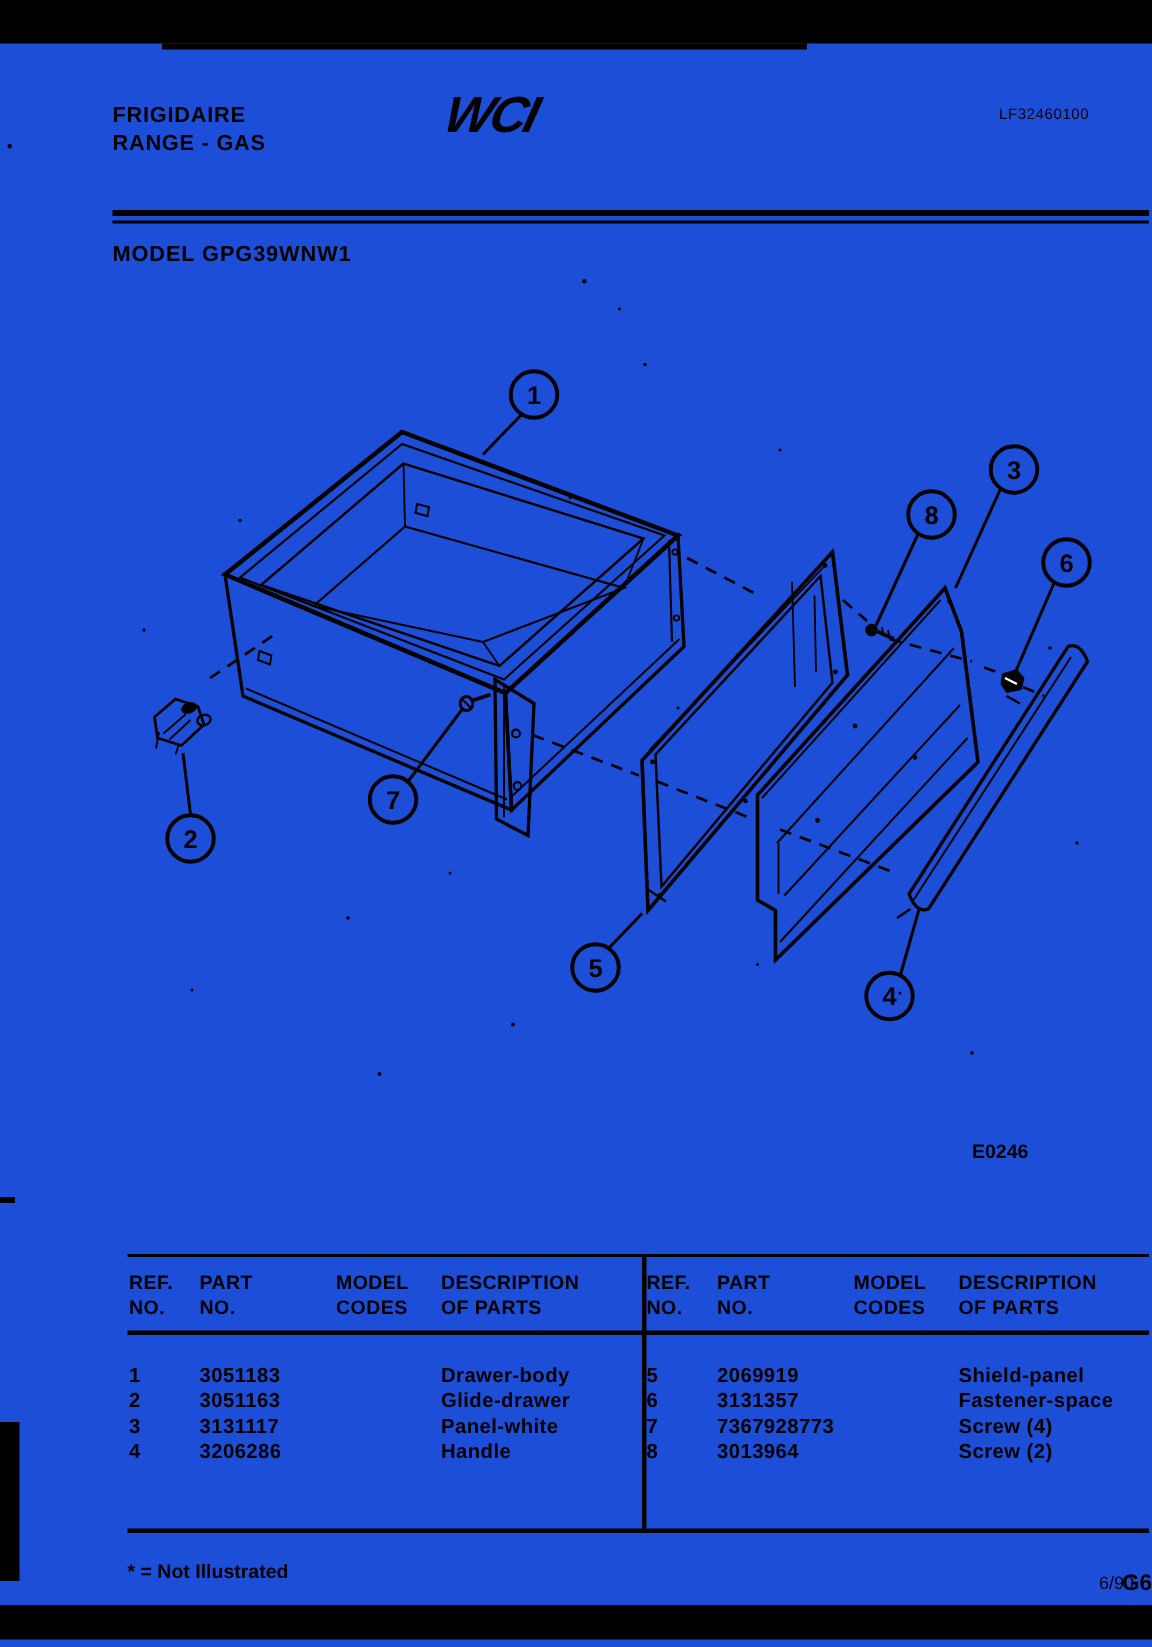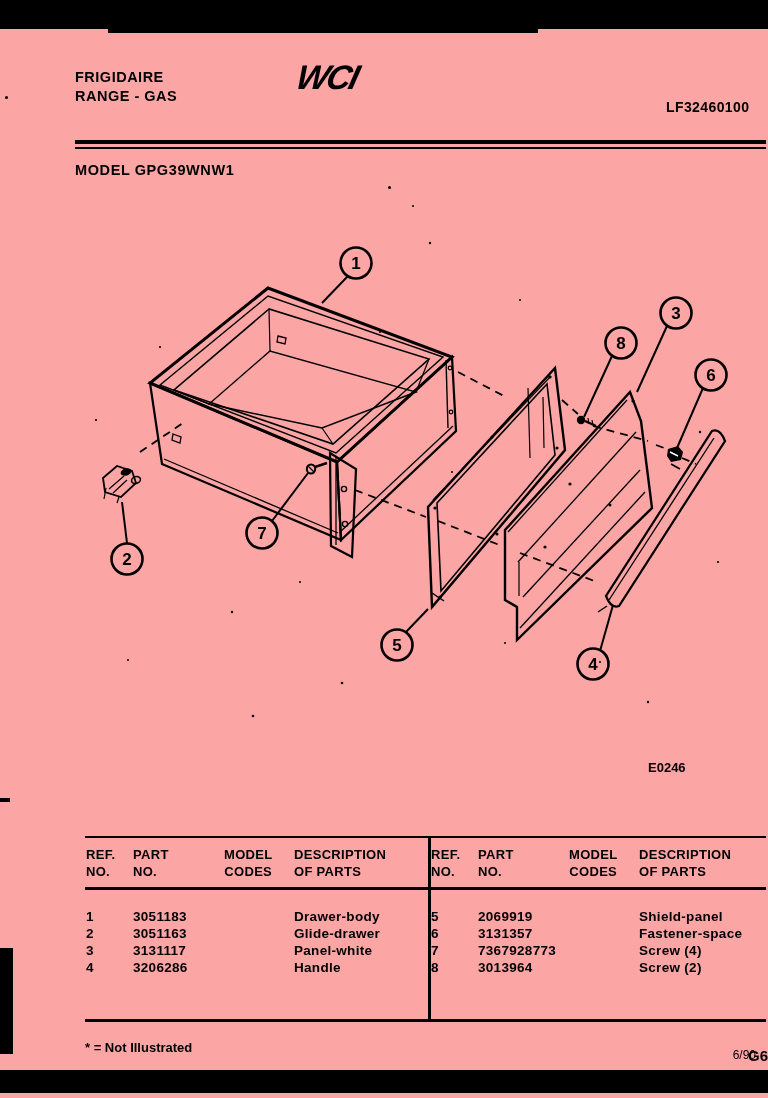--- a/index.html
+++ b/index.html
@@ -1,46 +1,46 @@
 <!DOCTYPE html>
 <html><head>
 <meta charset="utf-8">
 <style>
   html,body{margin:0;padding:0;background:#777;}
   .page{
     position:relative;width:768px;height:1098px;margin:0 auto;
-    background:#fca5a5;overflow:hidden;
+    background:#1d4ed8;overflow:hidden;
     font-family:"Liberation Sans","DejaVu Sans",sans-serif;
     color:#000;
   }
   
   .bar{position:absolute;background:#000;}
   .speck{position:absolute;background:#000;border-radius:50%;}
   
   .brand{position:absolute;left:75px;top:68px;font-size:14.5px;font-weight:bold;line-height:19px;letter-spacing:.5px;}
   .logo{position:absolute;left:297px;top:58px;font-size:34px;font-weight:900;font-style:italic;transform:skewX(-14deg);letter-spacing:-2px;}
   .cat-title{position:absolute;left:364px;top:71px;font-size:15px;font-weight:bold;letter-spacing:.6px;}
-  .doc-num{position:absolute;left:666px;top:71px;font-size:14px;font-weight:bold;letter-spacing:.4px;margin-top:28px;}
+  .doc-num{position:absolute;left:666px;top:71px;font-size:10px;font-weight:normal;letter-spacing:.4px;}
   .rule{position:absolute;left:75px;width:691px;background:#000;}
   .rule.r1{top:140px;height:4px;}
   .rule.r2{top:147px;height:2px;}
   .model{position:absolute;left:75px;top:162px;font-size:14.5px;font-weight:bold;letter-spacing:.6px;}
   
   .diagram{position:absolute;left:0;top:220px;width:768px;height:560px;}
   
   .tline{position:absolute;background:#000;left:85px;width:681px;}
   .t-top{top:836px;height:2px;}
   .t-mid{top:887px;height:3px;}
   .t-bot{top:1019px;height:3px;}
   .t-vdiv{position:absolute;background:#000;left:428px;top:836px;width:3px;height:186px;}
   .thalf{position:absolute;top:837px;width:330px;height:183px;}
   .thalf .hcol{position:absolute;top:9px;font-size:13px;font-weight:bold;line-height:17px;letter-spacing:.3px;}
   .thalf .drow{position:absolute;font-size:13.5px;font-weight:bold;height:17px;}
   .thalf .drow span{position:absolute;white-space:nowrap;letter-spacing:.3px;}
-  .c0{left:1px;} .c1{left:48px;} .c2{left:139px;text-align:center;} .c3{left:209px;}
+  .c0{left:1px;} .c1{left:48px;} .c2{left:139px;} .c3{left:209px;}
   
   .foot-note{position:absolute;left:85px;top:1040px;font-size:13px;font-weight:bold;}
   .foot-page{position:absolute;left:0;top:1047px;width:768px;text-align:right;font-size:15px;font-weight:bold;}
   .foot-date{position:absolute;right:12px;top:1048px;font-size:12px;font-weight:normal;}
   svg .ln{stroke:#000;fill:none;}
   svg text{font-family:"Liberation Sans","DejaVu Sans",sans-serif;}
 </style>
 </head>
 <body>
 

